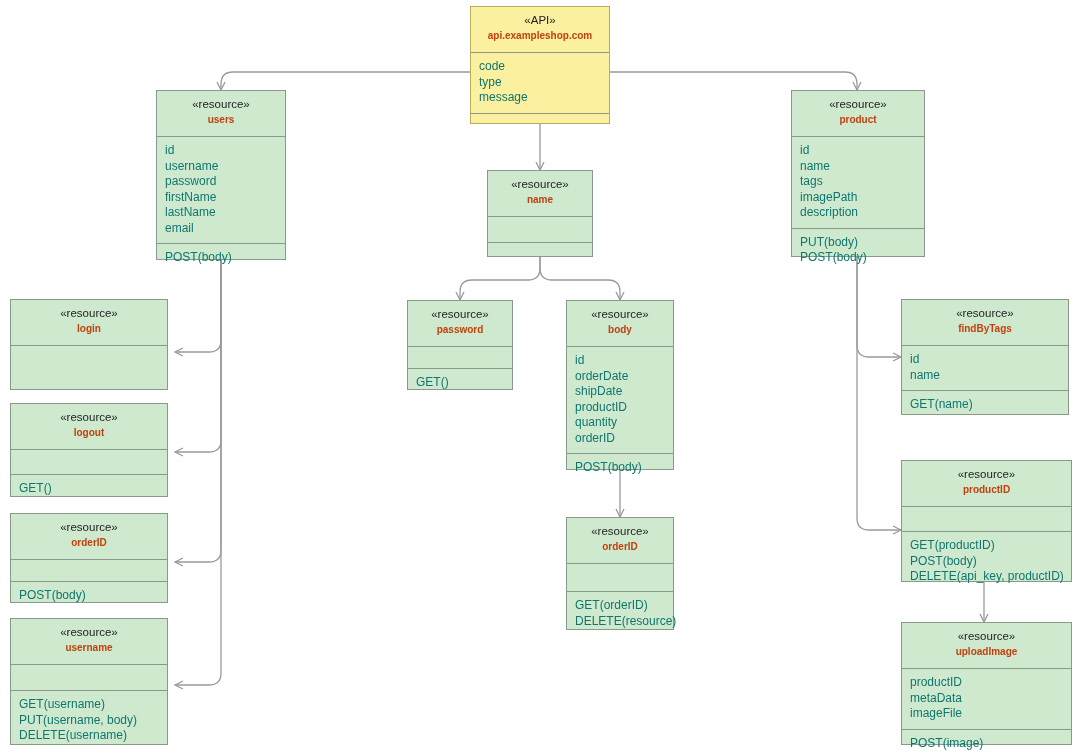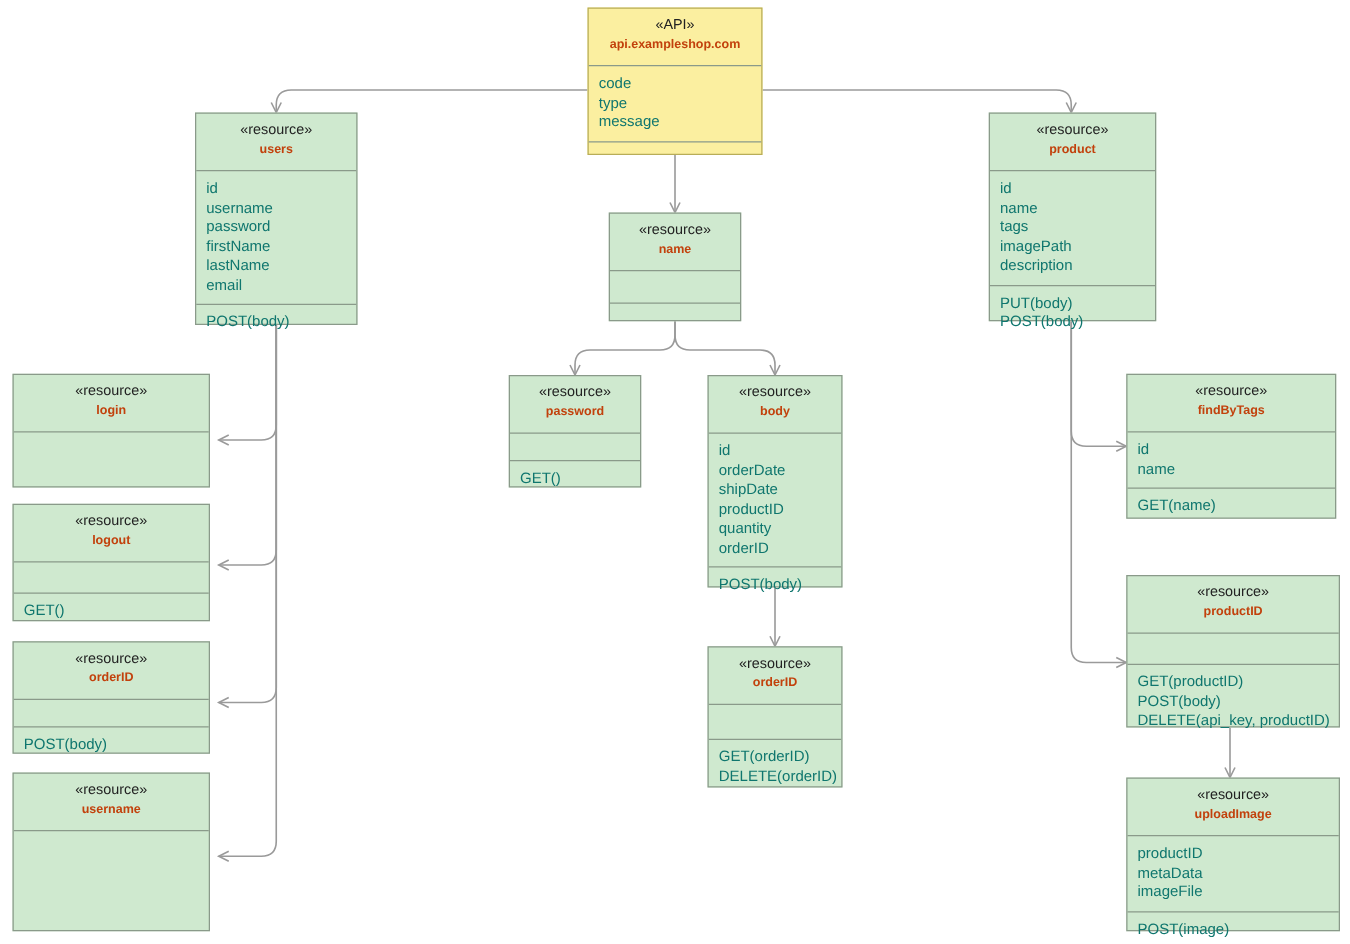--- a/index.html
+++ b/index.html
@@ -174,20 +174,25 @@
       <div class="row">POST(body)</div>
     </div>
   </div>
 
   <div class="uml" style="left:10px;top:618px;width:158px;height:127px;">
     <div class="sec head">
       <div class="stereo">«resource»</div>
       <div class="nm">username</div>
     </div>
     <div class="sec attrs empty" style="height:26px;"></div>
+    <div class="sec ops">
+      <div class="row">GET(username)</div>
+      <div class="row">PUT(username, body)</div>
+      <div class="row">DELETE(username)</div>
+    </div>
   </div>
 
   <div class="uml" style="left:407px;top:300px;width:106px;height:90px;">
     <div class="sec head">
       <div class="stereo">«resource»</div>
       <div class="nm">password</div>
     </div>
     <div class="sec attrs empty" style="height:22px;"></div>
     <div class="sec ops">
       <div class="row">GET()</div>
@@ -213,21 +218,21 @@
   </div>
 
   <div class="uml" style="left:566px;top:517px;width:108px;height:113px;">
     <div class="sec head">
       <div class="stereo">«resource»</div>
       <div class="nm">orderID</div>
     </div>
     <div class="sec attrs empty" style="height:28px;"></div>
     <div class="sec ops">
       <div class="row">GET(orderID)</div>
-      <div class="row">DELETE(orderID)</div>
+      <div class="row">DELETE(resource)</div>
     </div>
   </div>
 
   <div class="uml" style="left:901px;top:299px;width:168px;height:116px;">
     <div class="sec head">
       <div class="stereo">«resource»</div>
       <div class="nm">findByTags</div>
     </div>
     <div class="sec attrs">
       <div class="row">id</div>

